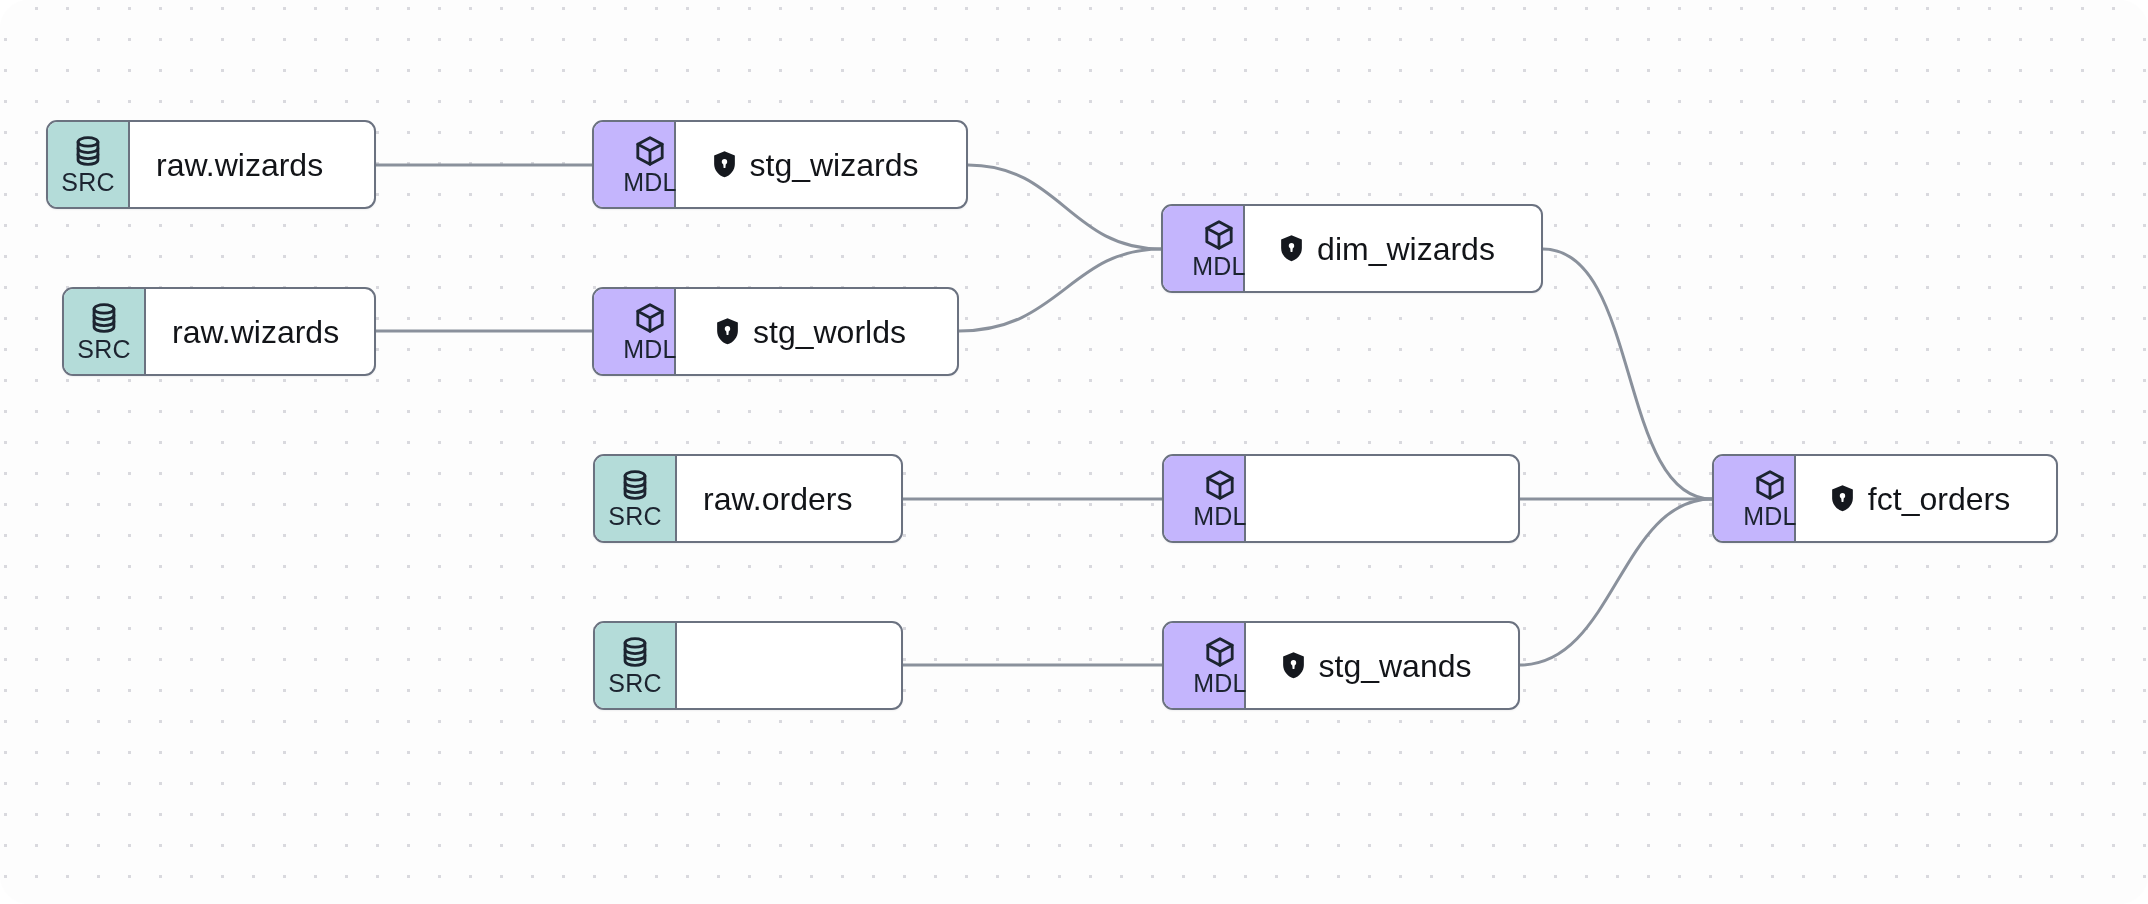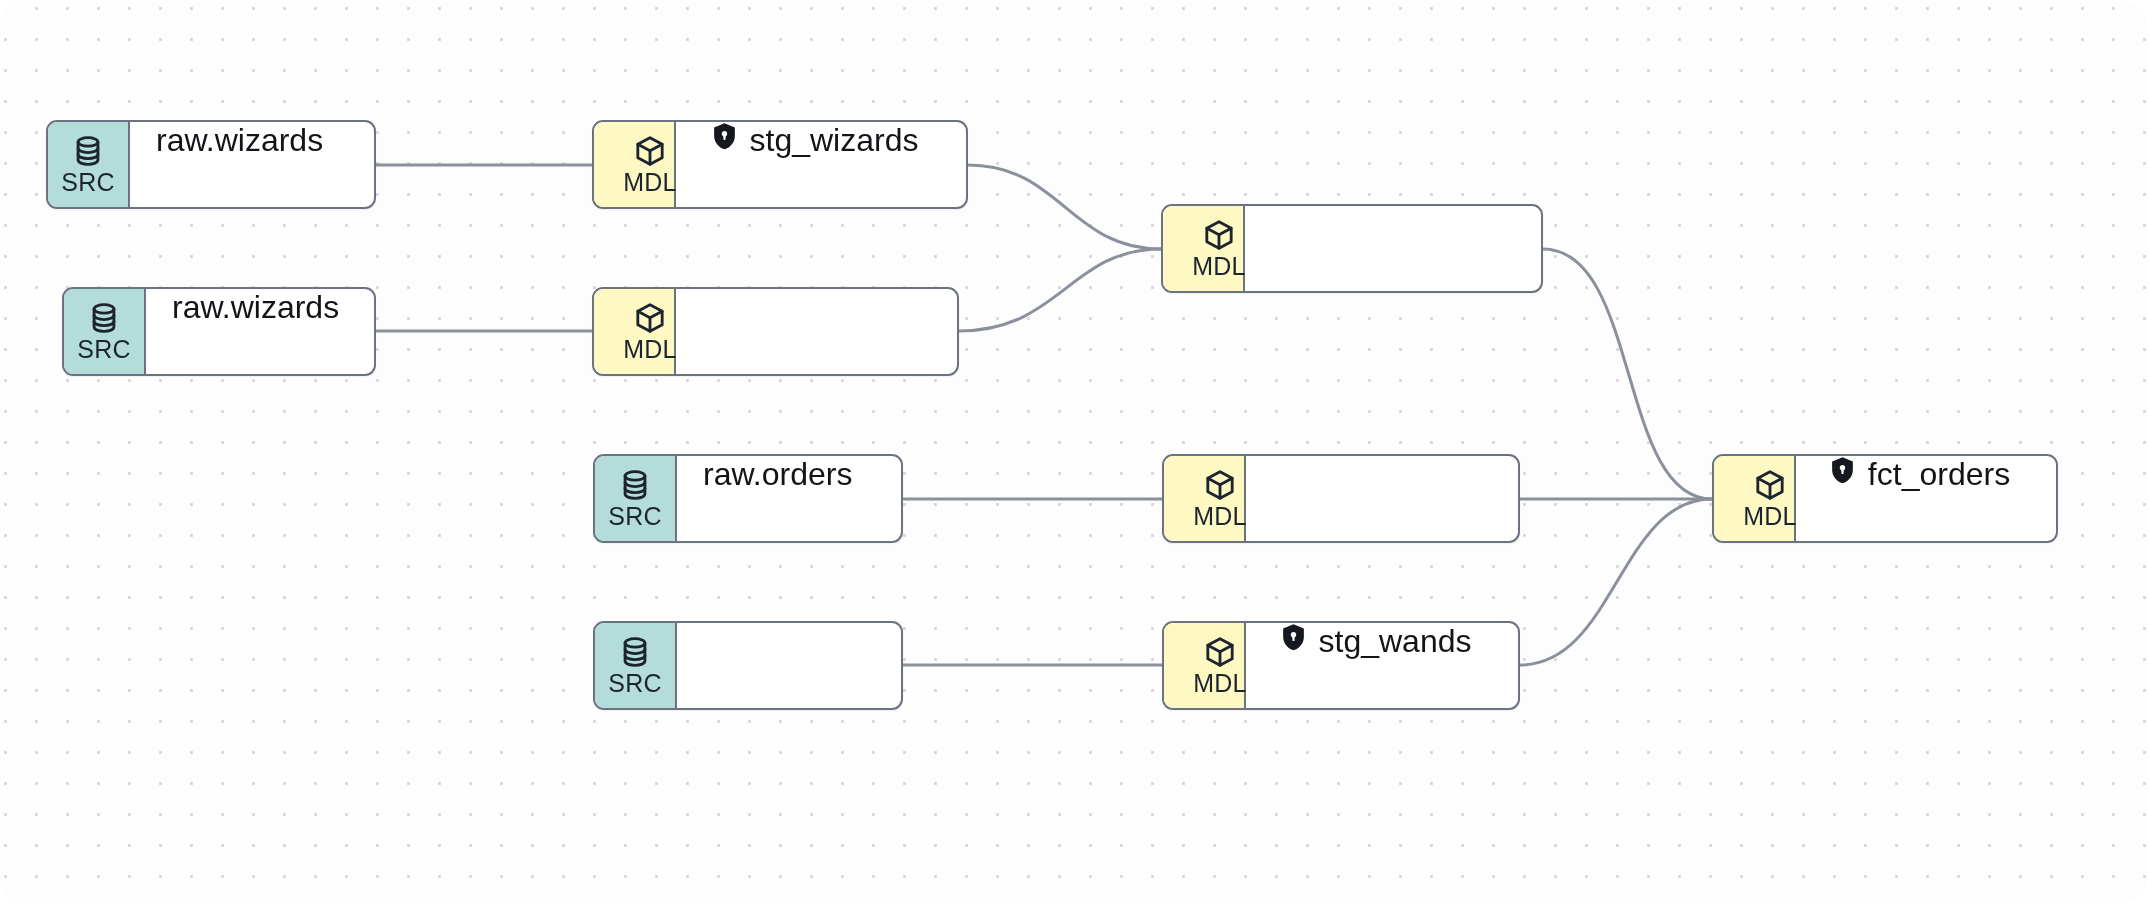--- a/index.html
+++ b/index.html
@@ -52,39 +52,40 @@
     flex: 0 0 82px;
     display: flex;
     flex-direction: column;
     align-items: center;
     justify-content: center;
     gap: 1px;
     border-right: 2.2px solid #6b7280;
     box-sizing: border-box;
   }
   .node-badge.src { background: #b4dcd9; }
-  .node-badge.mdl { background: #fef9c3; padding-left: 32px; }
+  .node-badge.mdl { background: #c4b5fd; padding-left: 32px; }
 
   .badge-icon {
     display: block;
     width: 36px;
     height: 34px;
     line-height: 0;
   }
   .badge-text {
     font-size: 25px;
     line-height: 26px;
     color: #1c2430;
     font-family: "Liberation Sans", sans-serif;
     letter-spacing: 0.2px;
   }
 
   .node-body {
     flex: 1 1 auto;
     display: flex;
+    align-items: center;
     gap: 13px;
     padding: 0 38px 0 26px;
     box-sizing: border-box;
     min-width: 0;
   }
   .node-body.centered { justify-content: center; }
 
   .shield-icon {
     flex: 0 0 auto;
     width: 25px;
@@ -191,20 +192,28 @@
       </div>
       <div class="node" style="left: 592px; top: 287px; width: 367px; height: 89px;">
         <div class="node-badge mdl">
           <span class="badge-icon"><svg viewBox="0 0 24 24" width="36" height="34" fill="none" stroke="#1c2430" stroke-width="2" stroke-linecap="round" stroke-linejoin="round">
               <path d="M12 2.6 L20.6 7.2 V16.8 L12 21.4 L3.4 16.8 V7.2 Z"></path>
               <path d="M3.4 7.2 L12 11.9 L20.6 7.2"></path>
               <path d="M12 11.9 V21.4"></path>
             </svg></span>
           <span class="badge-text">MDL</span>
         </div>
+        <div class="node-body centered">
+          <span class="shield-icon"><svg viewBox="0 0 24 28" width="25" height="29" xmlns="http://www.w3.org/2000/svg">
+              <path d="M12 1.2 L22 5.2 V13.4 C22 19.6 17.6 24.4 12 26.4 C6.4 24.4 2 19.6 2 13.4 V5.2 Z" fill="#15181e"></path>
+              <circle cx="12" cy="11.4" r="2.6" fill="#ffffff"></circle>
+              <path d="M10.6 11.8 h2.8 l-0.55 5.6 h-1.7 Z" fill="#ffffff"></path>
+            </svg></span>
+          <span class="node-label">stg_worlds</span>
+        </div>
       </div>
       <div class="node" style="left: 1162px; top: 454px; width: 358px; height: 89px;">
         <div class="node-badge mdl">
           <span class="badge-icon"><svg viewBox="0 0 24 24" width="36" height="34" fill="none" stroke="#1c2430" stroke-width="2" stroke-linecap="round" stroke-linejoin="round">
               <path d="M12 2.6 L20.6 7.2 V16.8 L12 21.4 L3.4 16.8 V7.2 Z"></path>
               <path d="M3.4 7.2 L12 11.9 L20.6 7.2"></path>
               <path d="M12 11.9 V21.4"></path>
             </svg></span>
           <span class="badge-text">MDL</span>
         </div>
@@ -229,20 +238,28 @@
       </div>
       <div class="node" style="left: 1161px; top: 204px; width: 382px; height: 89px;">
         <div class="node-badge mdl">
           <span class="badge-icon"><svg viewBox="0 0 24 24" width="36" height="34" fill="none" stroke="#1c2430" stroke-width="2" stroke-linecap="round" stroke-linejoin="round">
               <path d="M12 2.6 L20.6 7.2 V16.8 L12 21.4 L3.4 16.8 V7.2 Z"></path>
               <path d="M3.4 7.2 L12 11.9 L20.6 7.2"></path>
               <path d="M12 11.9 V21.4"></path>
             </svg></span>
           <span class="badge-text">MDL</span>
         </div>
+        <div class="node-body centered">
+          <span class="shield-icon"><svg viewBox="0 0 24 28" width="25" height="29" xmlns="http://www.w3.org/2000/svg">
+              <path d="M12 1.2 L22 5.2 V13.4 C22 19.6 17.6 24.4 12 26.4 C6.4 24.4 2 19.6 2 13.4 V5.2 Z" fill="#15181e"></path>
+              <circle cx="12" cy="11.4" r="2.6" fill="#ffffff"></circle>
+              <path d="M10.6 11.8 h2.8 l-0.55 5.6 h-1.7 Z" fill="#ffffff"></path>
+            </svg></span>
+          <span class="node-label">dim_wizards</span>
+        </div>
       </div>
       <div class="node" style="left: 1712px; top: 454px; width: 346px; height: 89px;">
         <div class="node-badge mdl">
           <span class="badge-icon"><svg viewBox="0 0 24 24" width="36" height="34" fill="none" stroke="#1c2430" stroke-width="2" stroke-linecap="round" stroke-linejoin="round">
               <path d="M12 2.6 L20.6 7.2 V16.8 L12 21.4 L3.4 16.8 V7.2 Z"></path>
               <path d="M3.4 7.2 L12 11.9 L20.6 7.2"></path>
               <path d="M12 11.9 V21.4"></path>
             </svg></span>
           <span class="badge-text">MDL</span>
         </div>

